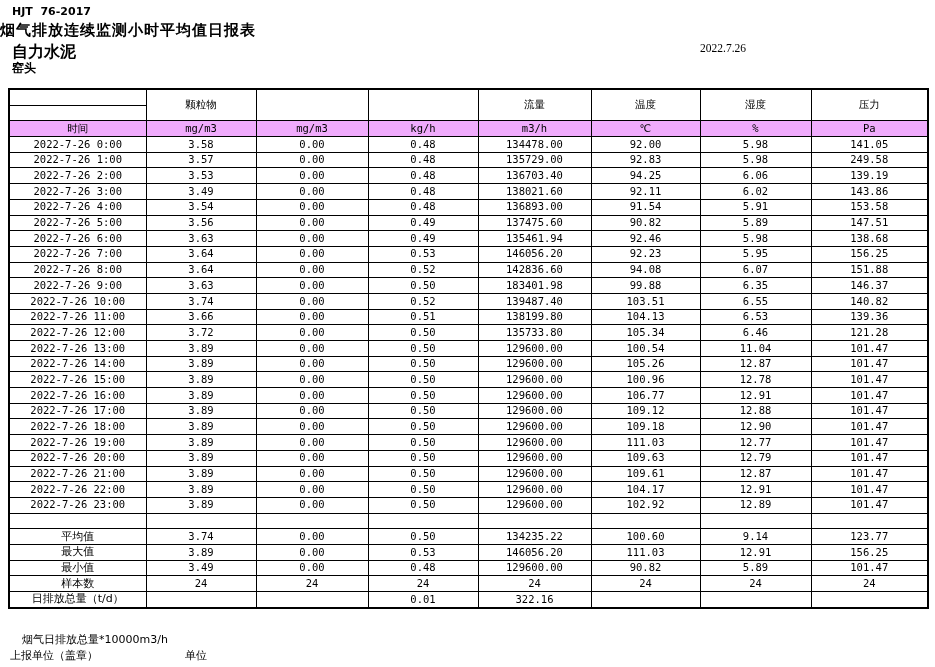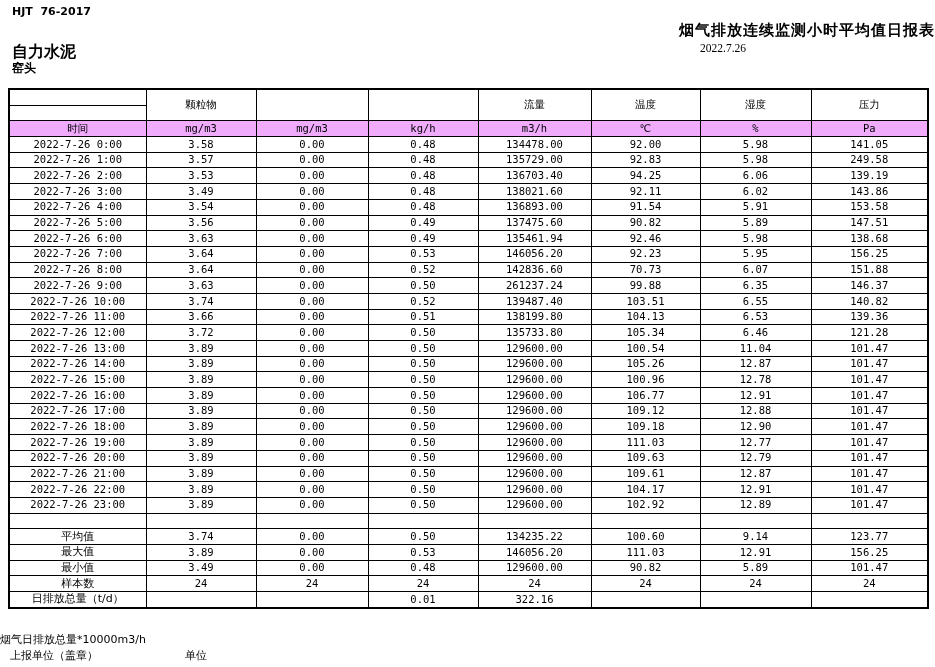--- a/index.html
+++ b/index.html
@@ -1,38 +1,38 @@
 <!DOCTYPE html>
 <html><head>
 <meta charset="utf-8">
 <style>
   html,body{margin:0;padding:0}
   body{width:935px;height:667px;background:#ffffff;color:#000;position:relative;overflow:hidden;
        font-family:"DejaVu Sans",sans-serif}
   .abs{position:absolute}
   #std-code{left:12px;top:5px;font-weight:bold;font-size:11px;white-space:pre}
-  #report-title{left:0;top:21px;width:100%;text-align:right;font-weight:bold;font-size:15px;letter-spacing:1px}
+  #report-title{left:0;top:21px;width:100%;text-align:left;font-weight:bold;font-size:15px;letter-spacing:1px}
   #company-name{left:12px;top:42px;font-weight:bold;font-size:16px}
   #report-date{left:700px;top:42px;font-size:11.5px;font-family:Liberation Serif, serif}
   #station-name{left:12px;top:60px;font-weight:bold;font-size:12px}
 
   table#report-table{position:absolute;left:8px;top:88px;width:919px;
        border-collapse:collapse;table-layout:fixed;border:2px solid #000}
   #report-table td{border:1px solid #000;padding:0;margin:0;text-align:center;vertical-align:middle;
        font-size:10.5px;line-height:1.1;height:14.7px;overflow:hidden;
        font-family:"DejaVu Sans Mono","DejaVu Sans",sans-serif;white-space:pre}
   tr.h1 td, tr.h2 td{height:12.5px}
   .cjk{font-size:11px;font-family:Liberation Serif, serif}
   tr.units td{background:#f0abfc;height:14px}
   tr.spacer td{height:16px}
   #summary-rows .c-label{font-size:11px;font-family:"DejaVu Sans",sans-serif}
   #data-rows .c-label{font-family:"DejaVu Sans Mono",monospace}
   tr.tall td{height:21px}
 
-  #footer-note{left:0;top:632px;font-size:11px;font-family:"DejaVu Sans","DejaVu Sans Mono",sans-serif}
+  #footer-note{left:22px;top:632px;font-size:11px;font-family:"DejaVu Sans","DejaVu Sans Mono",sans-serif}
   #report-unit-label{left:10px;top:648px;font-size:11px}
   #unit-label{left:185px;top:648px;font-size:11px}
 </style>
 </head>
 <body>
 
 <div class="abs" id="std-code">HJT  76-2017</div>
 <div class="abs" id="report-title">烟气排放连续监测小时平均值日报表</div>
 <div class="abs" id="company-name">自力水泥</div>
 <div class="abs" id="report-date">2022.7.26</div>
@@ -154,30 +154,30 @@
         <td class="c-val">92.23</td>
         <td class="c-val">5.95</td>
         <td class="c-val">156.25</td>
       </tr>
       <tr>
         <td class="c-label">2022-7-26 8:00</td>
         <td class="c-val">3.64</td>
         <td class="c-val">0.00</td>
         <td class="c-val">0.52</td>
         <td class="c-val">142836.60</td>
-        <td class="c-val">70.73</td>
+        <td class="c-val">94.08</td>
         <td class="c-val">6.07</td>
         <td class="c-val">151.88</td>
       </tr>
       <tr>
         <td class="c-label">2022-7-26 9:00</td>
         <td class="c-val">3.63</td>
         <td class="c-val">0.00</td>
         <td class="c-val">0.50</td>
-        <td class="c-val">261237.24</td>
+        <td class="c-val">183401.98</td>
         <td class="c-val">99.88</td>
         <td class="c-val">6.35</td>
         <td class="c-val">146.37</td>
       </tr>
       <tr>
         <td class="c-label">2022-7-26 10:00</td>
         <td class="c-val">3.74</td>
         <td class="c-val">0.00</td>
         <td class="c-val">0.52</td>
         <td class="c-val">139487.40</td>

